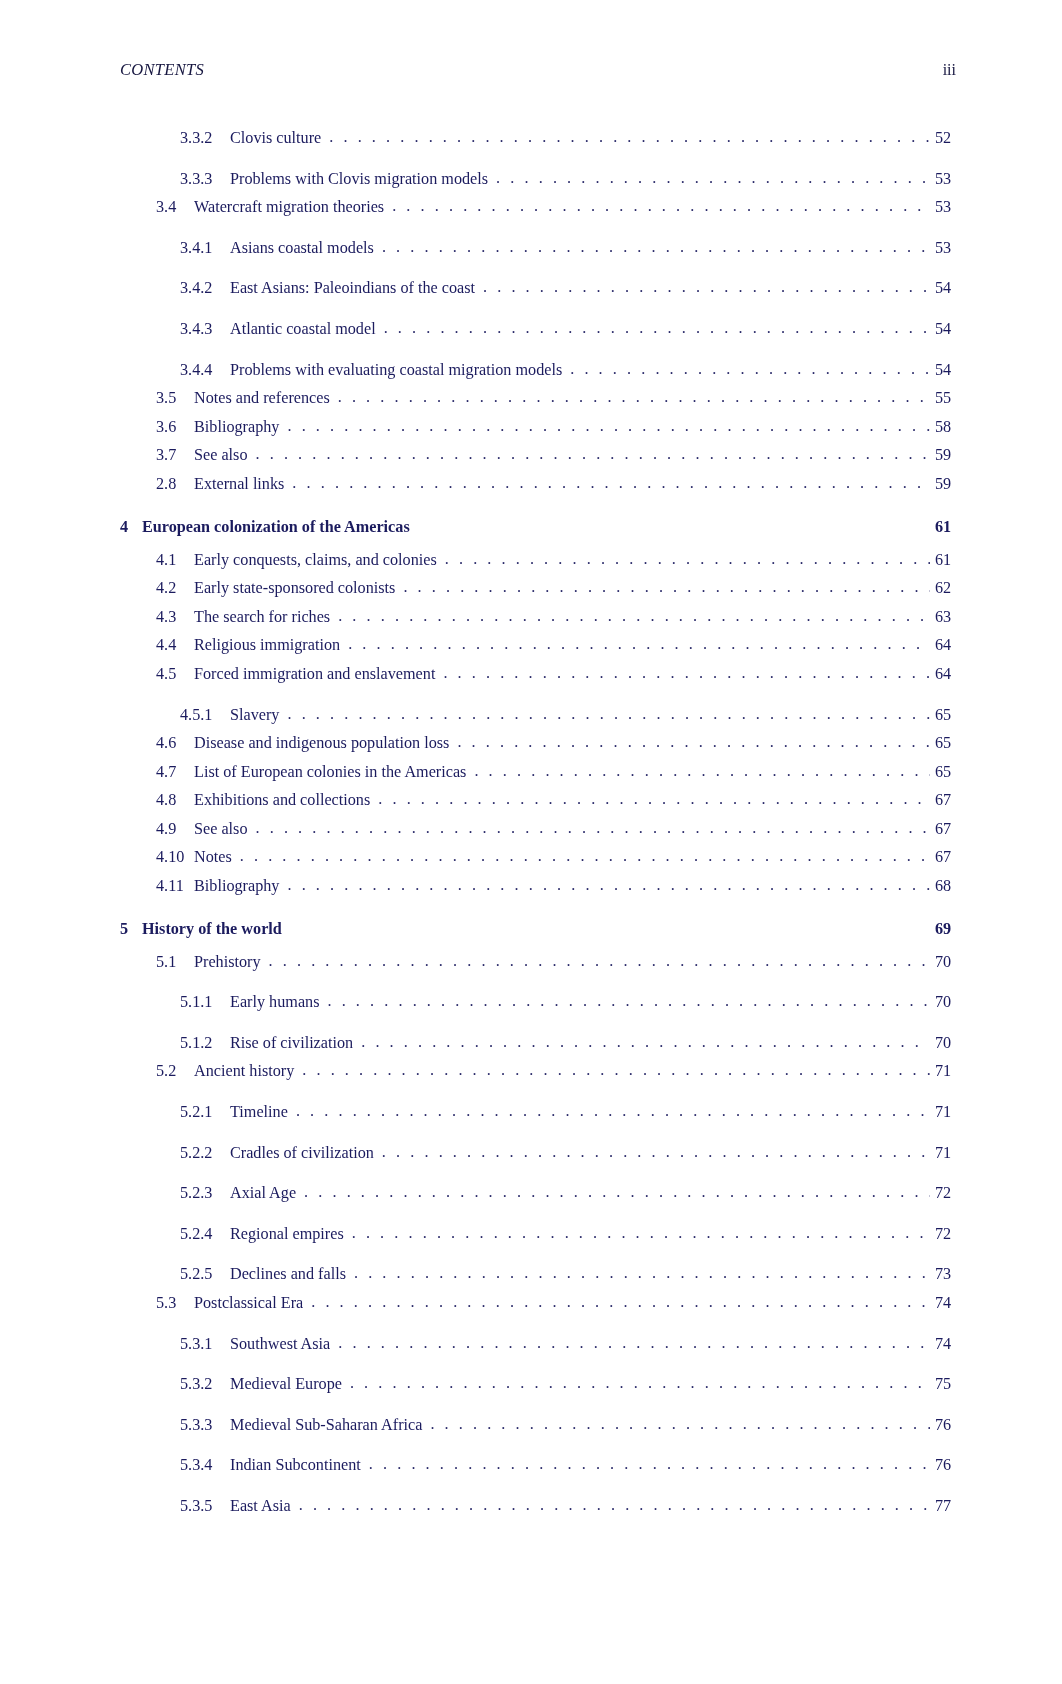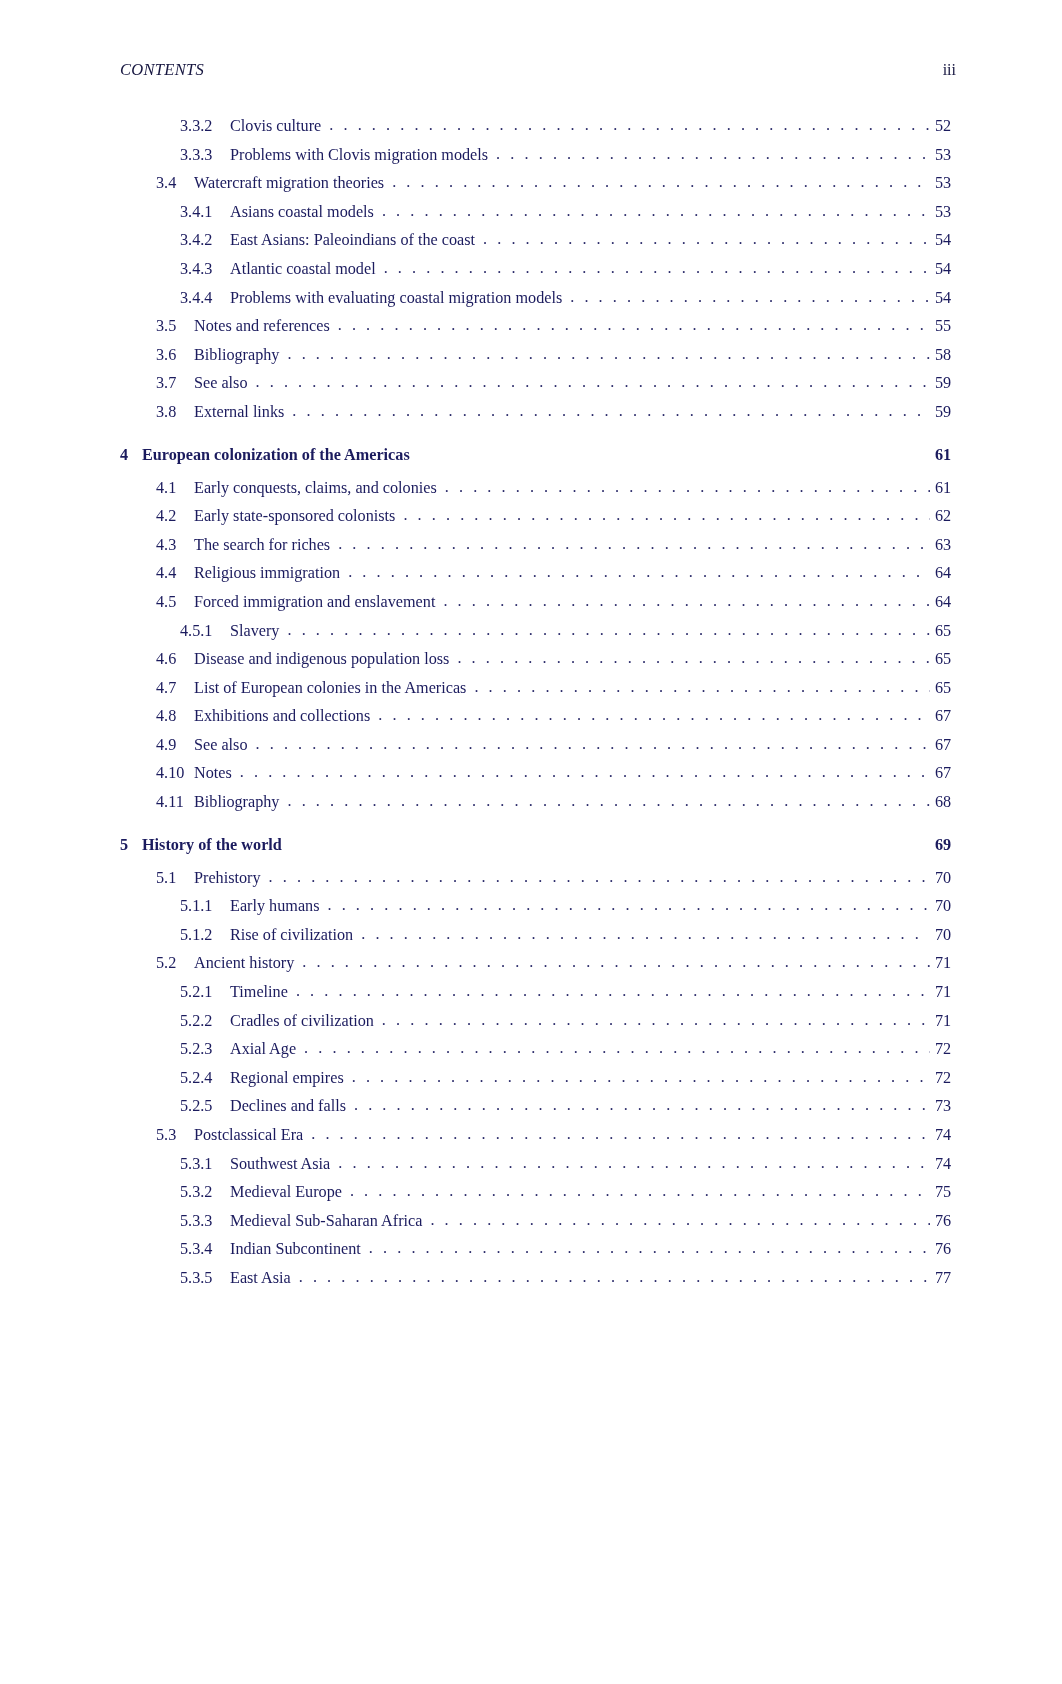--- a/index.html
+++ b/index.html
@@ -45,21 +45,21 @@
   }
   .entry {
     display: flex;
     align-items: baseline;
     width: 100%;
     font-size: 16.2px;
     line-height: 1;
   }
   
   .entry.lvl1 { height: 28.6px; }
-  .entry.lvl2 { height: 28.6px; }
+  .entry.lvl2 { height: 28.6px; margin-top: 12px; }
   .entry.chapter { height: 31px; }
   .spacer-before-chapter { height: 14px; }
   .spacer-after-chapter { height: 2px; }
 
   .num {
     flex: 0 0 auto;
     white-space: nowrap;
     text-align: left;
   }
   
@@ -159,21 +159,21 @@
         <span class="leader">. . . . . . . . . . . . . . . . . . . . . . . . . . . . . . . . . . . . . . . . . . . . . . . . . . . . . . . . . . . . . . . . . . . . . . . . . . . .</span>
         <span class="folio">58</span>
       </div>
       <div class="entry lvl1">
         <span class="num">3.7</span>
         <span class="title">See also</span>
         <span class="leader">. . . . . . . . . . . . . . . . . . . . . . . . . . . . . . . . . . . . . . . . . . . . . . . . . . . . . . . . . . . . . . . . . . . . . . . . . . . .</span>
         <span class="folio">59</span>
       </div>
       <div class="entry lvl1">
-        <span class="num">3.8</span>
+        <span class="num">2.8</span>
         <span class="title">External links</span>
         <span class="leader">. . . . . . . . . . . . . . . . . . . . . . . . . . . . . . . . . . . . . . . . . . . . . . . . . . . . . . . . . . . . . . . . . . . . . . . . . . . .</span>
         <span class="folio">59</span>
       </div>
       <div class="spacer-before-chapter"></div>
       <div class="entry chapter">
         <span class="num">4</span>
         <span class="title">European colonization of the Americas</span>
         <span class="leader"></span>
         <span class="folio">61</span>

